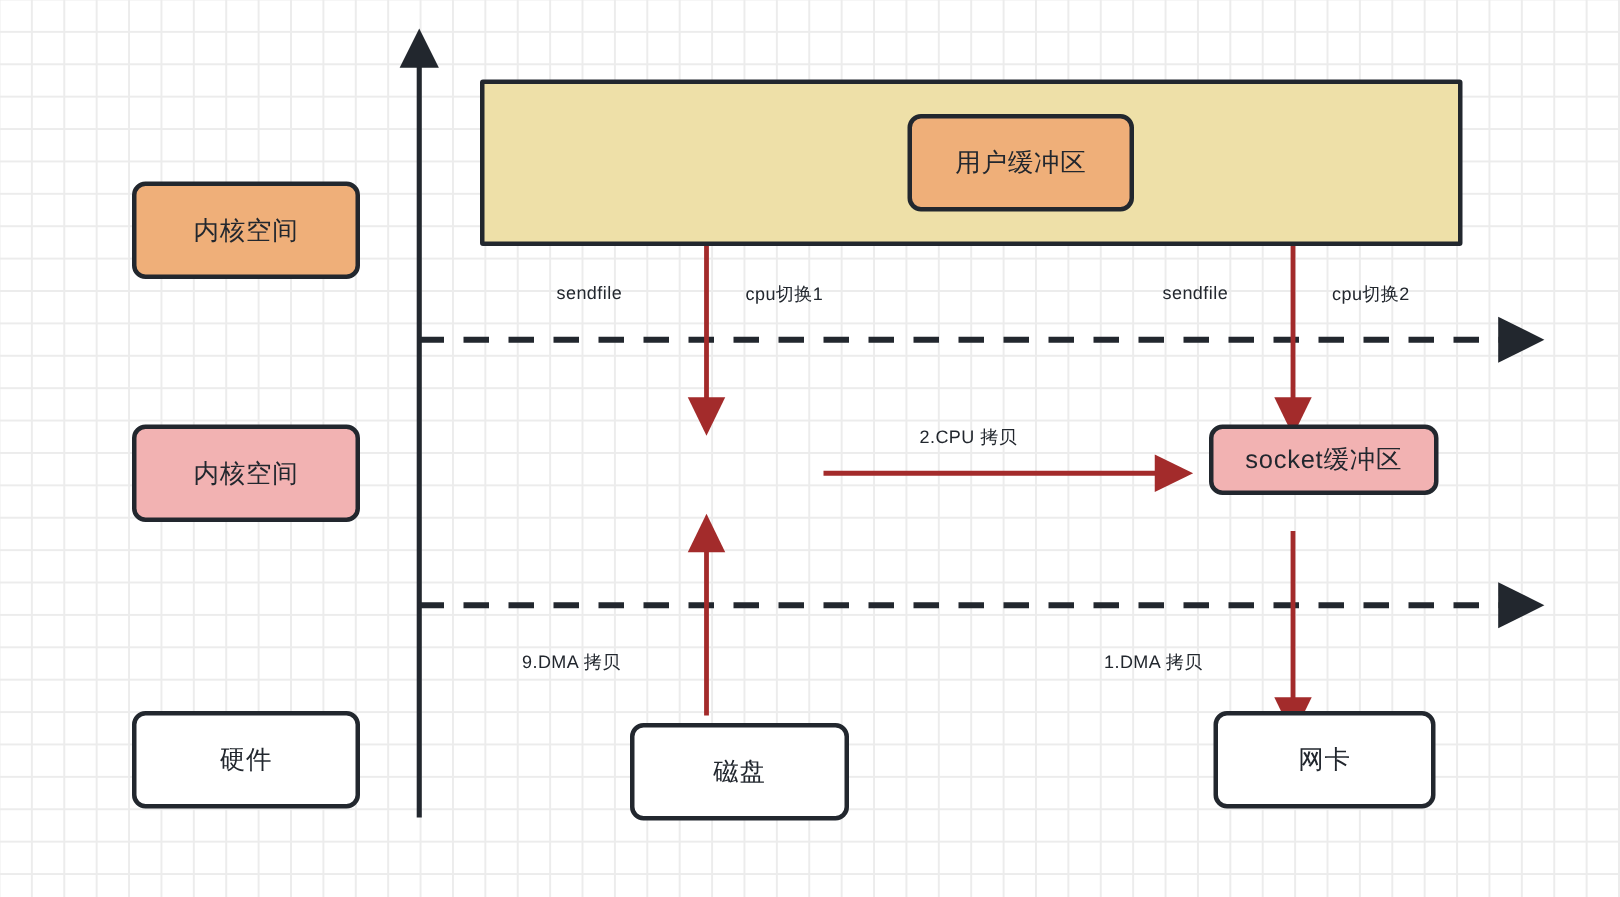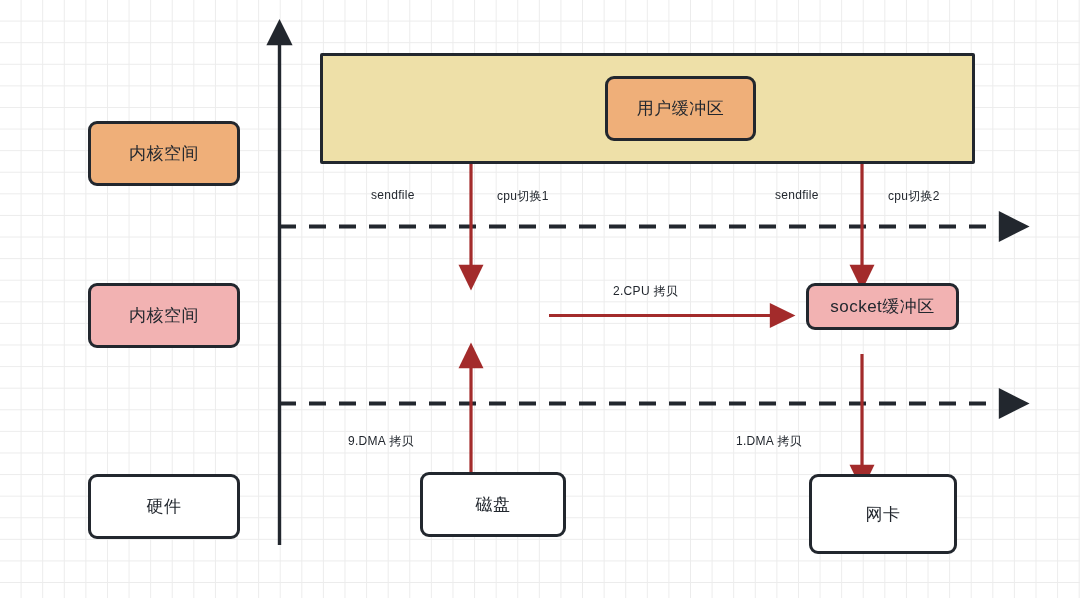--- a/index.html
+++ b/index.html
@@ -136,25 +136,25 @@
 
   <div class="box orange" style="left:585px; top:76px; width:151px; height:65px;">
     <span>用户缓冲区</span>
   </div>
 
 
   <div class="box pink" style="left:786px; top:283px; width:153px; height:47px;">
     <span>socket缓冲区</span>
   </div>
 
-  <div class="box white" style="left:400px; top:472px; width:146px; height:65px;">
+  <div class="box white" style="left:400px; top:482px; width:146px; height:65px;">
     <span>磁盘</span>
   </div>
 
-  <div class="box white" style="left:789px; top:474px; width:148px; height:80px;text-align:right;">
+  <div class="box white" style="left:789px; top:474px; width:148px; height:65px;text-align:right;">
     <span>网卡</span>
   </div>
 
   <div class="lbl" style="left:371px; top:188px;">sendfile</div>
 
   <div class="lbl" style="left:497px; top:188px;">cpu切换1</div>
 
   <div class="lbl" style="left:775px; top:188px;">sendfile</div>
 
   <div class="lbl" style="left:888px; top:188px;">cpu切换2</div>

